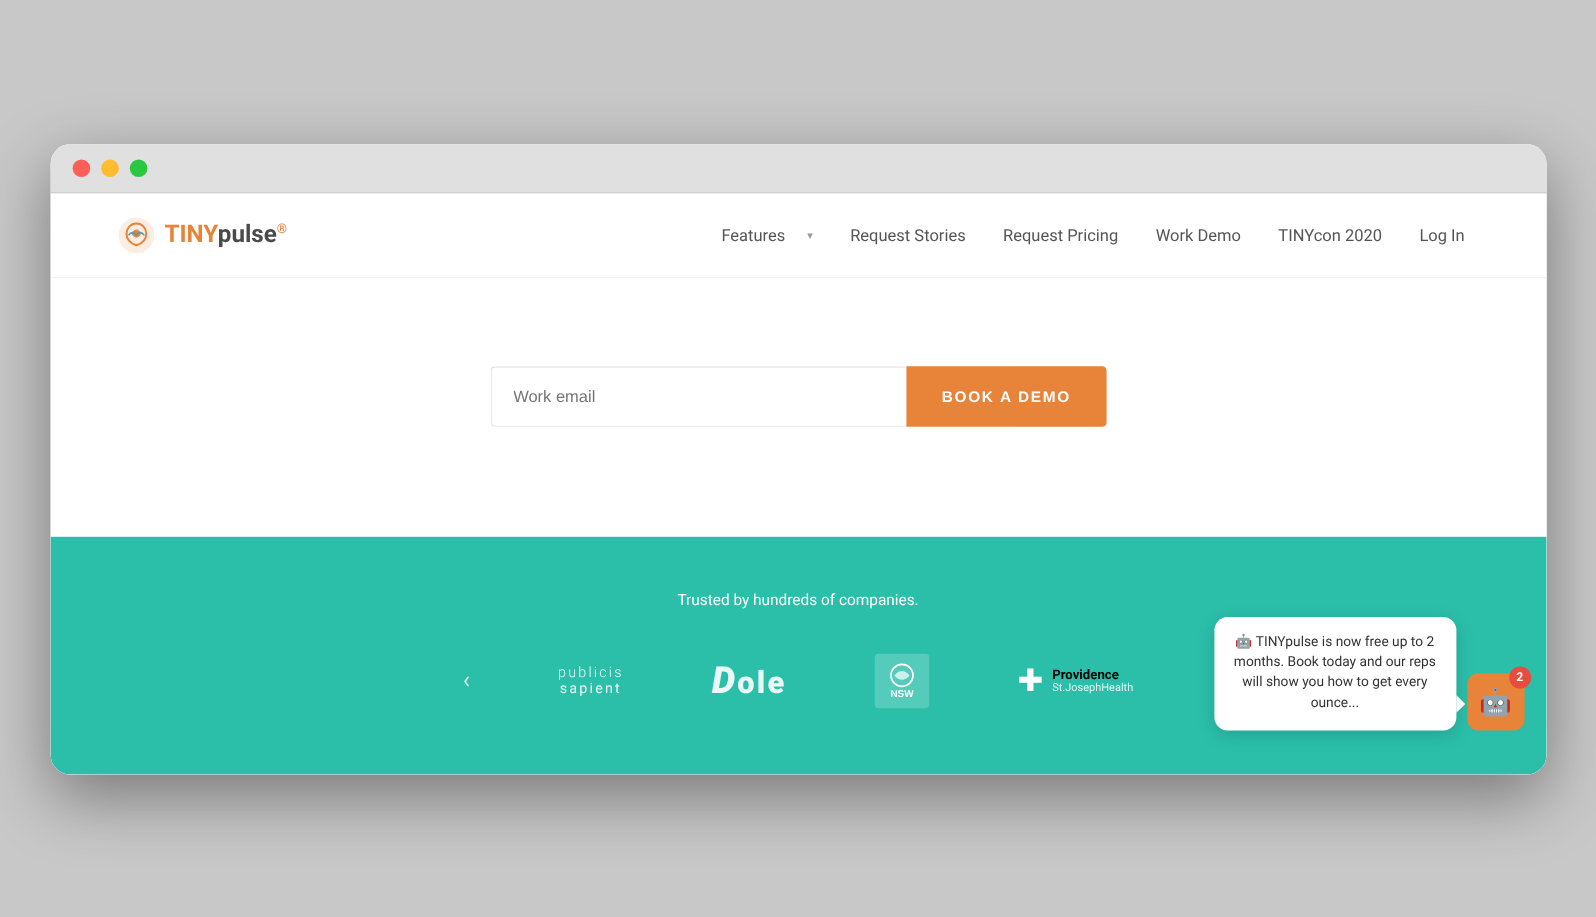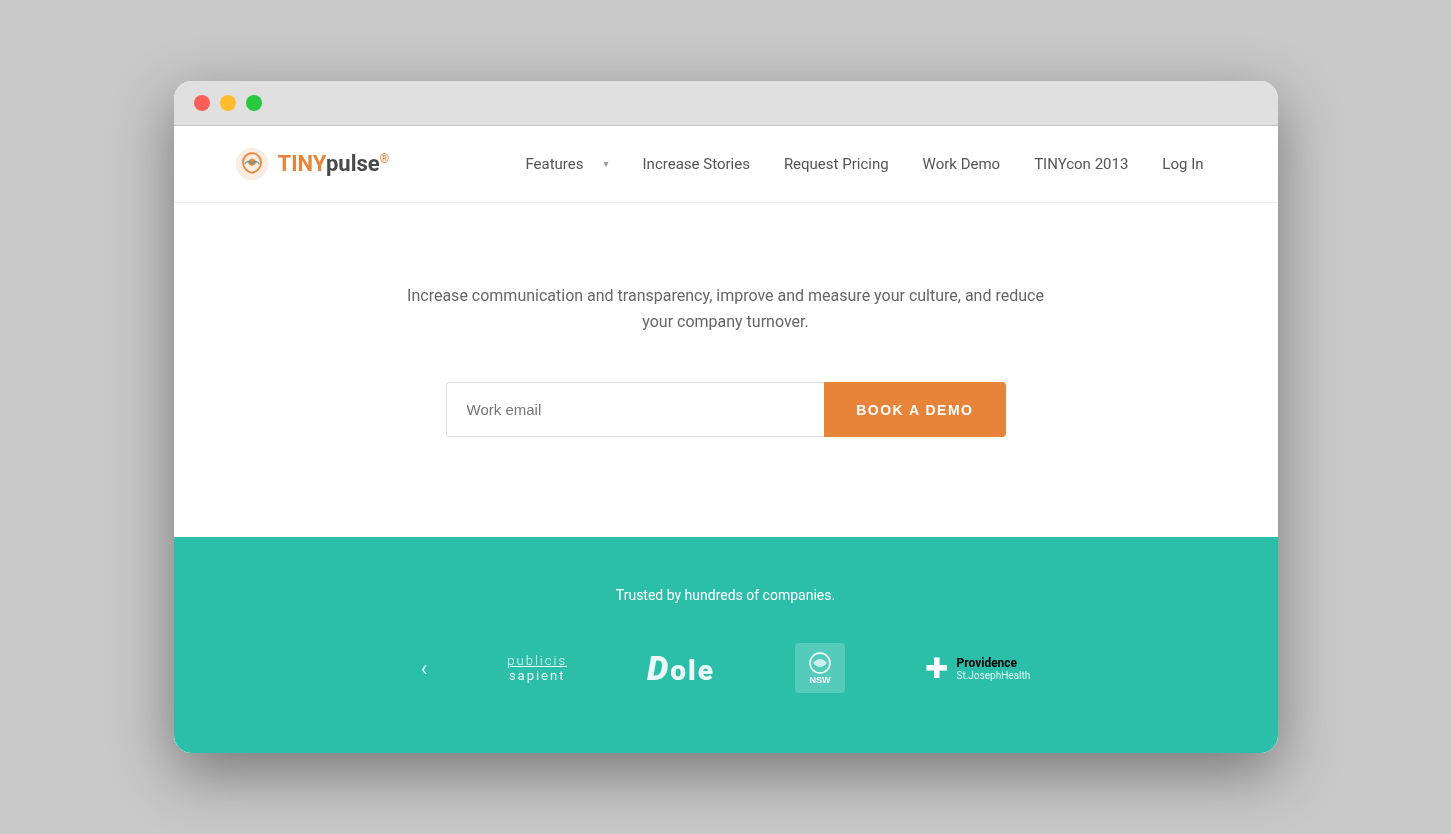--- a/index.html
+++ b/index.html
@@ -6,21 +6,21 @@
     body {
       background: #c8c8c8;
       display: flex;
       justify-content: center;
       align-items: center;
       min-height: 100vh;
       font-family: -apple-system, BlinkMacSystemFont, 'Segoe UI', Roboto, sans-serif;
     }
 
     .browser-window {
-      width: 1104px;
+      width: 1360px;
       border-radius: 18px;
       overflow: hidden;
       box-shadow: 0 20px 60px rgba(0,0,0,0.4);
       background: #fff;
     }
 
     .browser-chrome {
       background: #e0e0e0;
       padding: 14px 20px;
       display: flex;
@@ -320,53 +320,52 @@
           <span class="tiny">TINY</span><span class="pulse">pulse</span><span class="reg">®</span>
         </span>
       </div>
 
       <div class="nav-links">
         <a class="nav-item">
           <span>Features</span>
           <span class="chevron">▾</span>
         </a>
         <a class="nav-item">
-          <span>Increase Stories</span>
+          <span>Request Stories</span>
         </a>
         <a class="nav-item">
           <span>Request Pricing</span>
         </a>
         <a class="nav-item">
           <span>Work Demo</span>
         </a>
         <a class="nav-item">
-          <span>TINYcon 2013</span>
+          <span>TINYcon 2020</span>
         </a>
         <a class="nav-item">
           <span>Log In</span>
         </a>
       </div>
     </nav>
 
     <section class="hero">
-      <p class="hero-subtitle">Increase communication and transparency, improve and measure your culture, and reduce your company turnover.</p>
       <div class="hero-form">
         <input type="email" class="email-input" placeholder="Work email" style="">
         <button class="book-demo-btn">BOOK A DEMO</button>
       </div>
     </section>
 
     <section class="trusted-section">
       <p class="trusted-title">Trusted by hundreds of companies.</p>
 
       <div class="logos-row">
         <span class="prev-arrow">‹</span>
 
         <div class="company-logo">
-          <span style="font-size:13px; font-weight:300; letter-spacing:2px; display:block; text-transform:lowercase;text-decoration:underline;">publicis</span>
+          <span style="font-size:13px; font-weight:300; letter-spacing:2px; display:block; text-transform:lowercase;">publicis</span>
           <span style="font-size:13px; font-weight:400; letter-spacing:2px; display:block; text-transform:lowercase;">sapient</span>
         </div>
 
         <div class="company-logo">
           <span class="dole-logo">
             <span style="font-style:italic; font-size:34px; font-weight:900;">D</span><span style="font-size:28px; font-weight:900;">ole</span>
           </span>
         </div>
 
         <div class="nsw-logo-box">
@@ -381,17 +380,26 @@
 
         <div class="providence-logo">
           <span class="providence-cross" style="font-size:28px; color:white;">✚</span>
           <div>
             <div style="font-size:12px; font-weight:700; color:#000000;">Providence</div>
             <div style="font-size:10px; color:rgba(255,255,255,0.85);">St.JosephHealth</div>
           </div>
         </div>
       </div>
 
+      <div class="chat-widget">
+        <div class="chat-bubble">
+          <span>🤖 TINYpulse is now free up to 2 months. Book today and our reps will show you how to get every ounce...</span>
+        </div>
+        <div class="chat-avatar">
+          <span class="chat-avatar-icon">🤖</span>
+          <div class="chat-badge">2</div>
+        </div>
+      </div>
 
     </section>
 
   </div>
 </div>
 
 </body></html>

